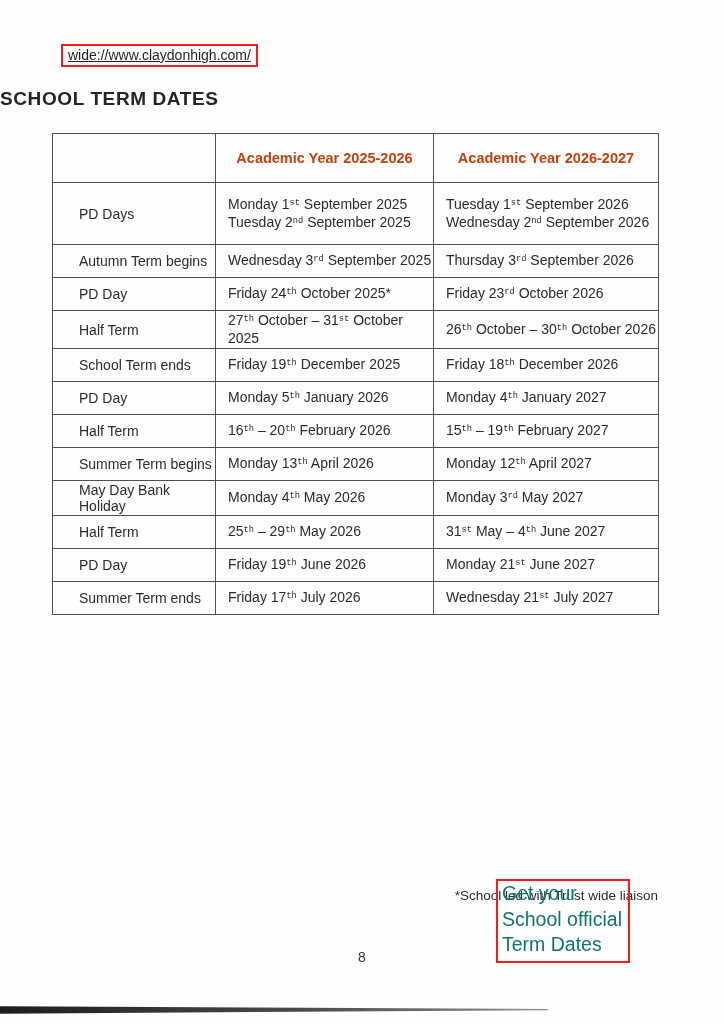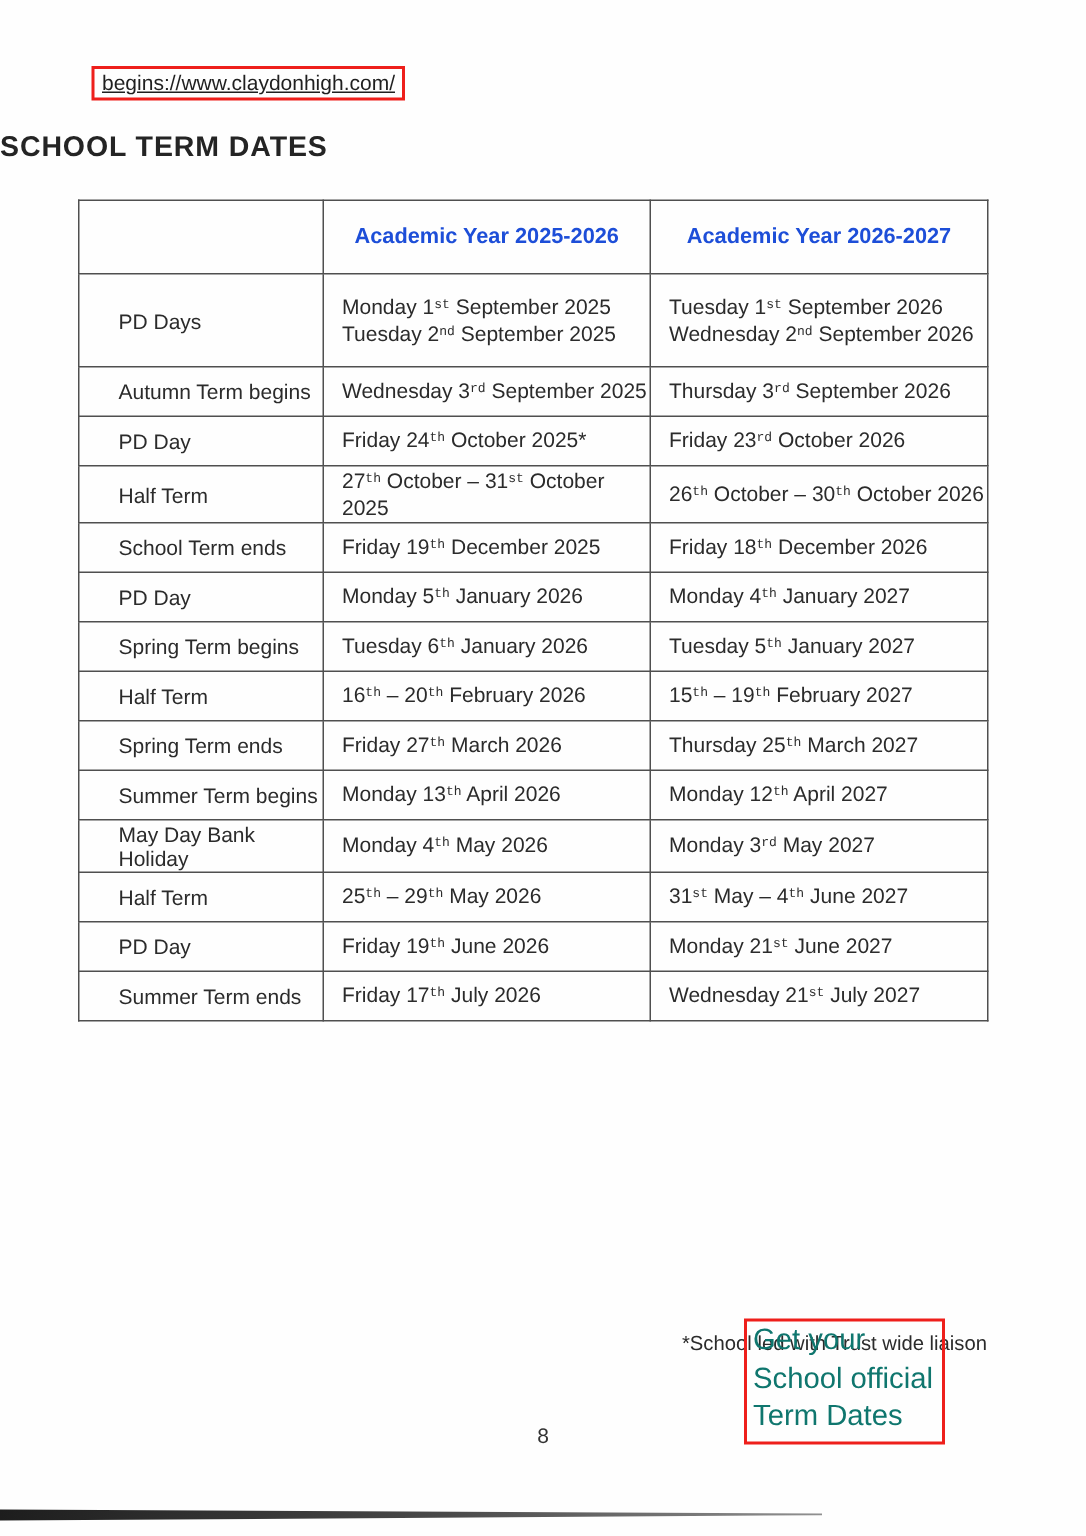--- a/index.html
+++ b/index.html
@@ -35,21 +35,21 @@
     width: 606px;
     border-collapse: collapse; table-layout: fixed;
     font-size: 14px; color: #2b2b2b;
   }
   .term-table th, .term-table td {
     border: 1px solid var(--border);
     vertical-align: middle;
     overflow: hidden;
   }
   .term-table thead tr { height: 49px; }
-  .term-table th { font-size: 14.5px; font-weight: bold; text-align: center; color: #1d4ed8; }
+  .term-table th { font-size: 14.5px; font-weight: bold; text-align: center; color: #c2410c; }
   .term-table tbody tr { height: 33px; }
   .term-table tbody tr:first-child { height: 62px; }
   .term-table td.label { padding-left: 26px; }
   .term-table td.date { padding-left: 12px; line-height: 17.5px; }
   .term-table sup { font-size: 0.62em; line-height: 0; vertical-align: 4px; font-family: Liberation Mono, monospace; }
   .footnote {
     position: absolute; right: 66px; top: 857px;
     font-size: 13.5px; color: #2b2b2b; margin-top: 31px;
   }
   .pagenum {
@@ -71,21 +71,21 @@
     width: 548px; height: 9px;
     background: linear-gradient(to right, #1d1d1d 0%, #4a4a4a 55%, #909090 100%);
     clip-path: polygon(0 14%, 100% 44%, 100% 57%, 0 97%);
   }
 </style>
 </head>
 <body>
 
 <div class="page">
 
-  <a class="url-box" href="#"><span>begins://www.claydonhigh.com/</span></a>
+  <a class="url-box" href="#"><span>wide://www.claydonhigh.com/</span></a>
 
   <h1 class="title">SCHOOL TERM DATES</h1>
 
   <table class="term-table">
     <colgroup>
       <col style="width:163px">
       <col style="width:218px">
       <col style="width:225px">
     </colgroup>
     <thead>
@@ -120,33 +120,23 @@
           <td class="label">School Term ends</td>
           <td class="date">Friday 19<sup>th</sup> December 2025</td>
           <td class="date">Friday 18<sup>th</sup> December 2026</td>
         </tr>
         <tr>
           <td class="label">PD Day</td>
           <td class="date">Monday 5<sup>th</sup> January 2026</td>
           <td class="date">Monday 4<sup>th</sup> January 2027</td>
         </tr>
         <tr>
-          <td class="label">Spring Term begins</td>
-          <td class="date">Tuesday 6<sup>th</sup> January 2026</td>
-          <td class="date">Tuesday 5<sup>th</sup> January 2027</td>
-        </tr>
-        <tr>
           <td class="label">Half Term</td>
           <td class="date">16<sup>th</sup> – 20<sup>th</sup> February 2026</td>
           <td class="date">15<sup>th</sup> – 19<sup>th</sup> February 2027</td>
-        </tr>
-        <tr>
-          <td class="label">Spring Term ends</td>
-          <td class="date">Friday 27<sup>th</sup> March 2026</td>
-          <td class="date">Thursday 25<sup>th</sup> March 2027</td>
         </tr>
         <tr>
           <td class="label">Summer Term begins</td>
           <td class="date">Monday 13<sup>th</sup> April 2026</td>
           <td class="date">Monday 12<sup>th</sup> April 2027</td>
         </tr>
         <tr>
           <td class="label">May Day Bank Holiday</td>
           <td class="date">Monday 4<sup>th</sup> May 2026</td>
           <td class="date">Monday 3<sup>rd</sup> May 2027</td>

